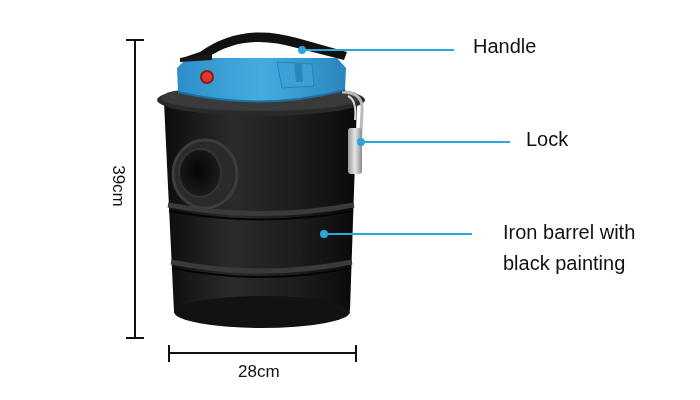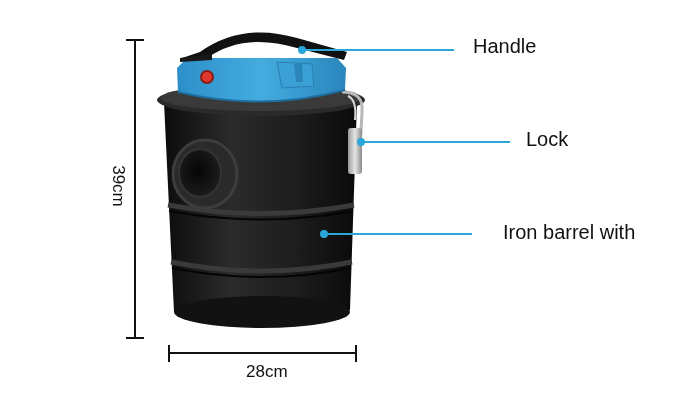--- a/index.html
+++ b/index.html
@@ -94,17 +94,18 @@
       <line x1="157" y1="353" x2="344" y2="353" stroke="#111" stroke-width="2"></line>
       <line x1="157" y1="345" x2="157" y2="362" stroke="#111" stroke-width="2"></line>
       <line x1="344" y1="345" x2="344" y2="362" stroke="#111" stroke-width="2"></line>
     </g>
   </svg>
 
   
   <div class="label" style="left:461px; top:35px;">Handle</div>
   <div class="label" style="left:514px; top:128px;text-align:center;">Lock</div>
   <div class="label" style="left:491px; top:209px;margin-top:12px;">Iron barrel with</div>
+  <div class="label" style="left:491px; top:252px;">black painting</div>
 
   
   <div class="dim-text dim-v-text" style="left:76px; top:176px; width:60px; text-align:center;">39cm</div>
-  <div class="dim-text" style="left:226px; top:362px;margin-left:8px;">28cm</div>
+  <div class="dim-text" style="left:226px; top:362px;">28cm</div>
 </div>
 
 </body></html>

